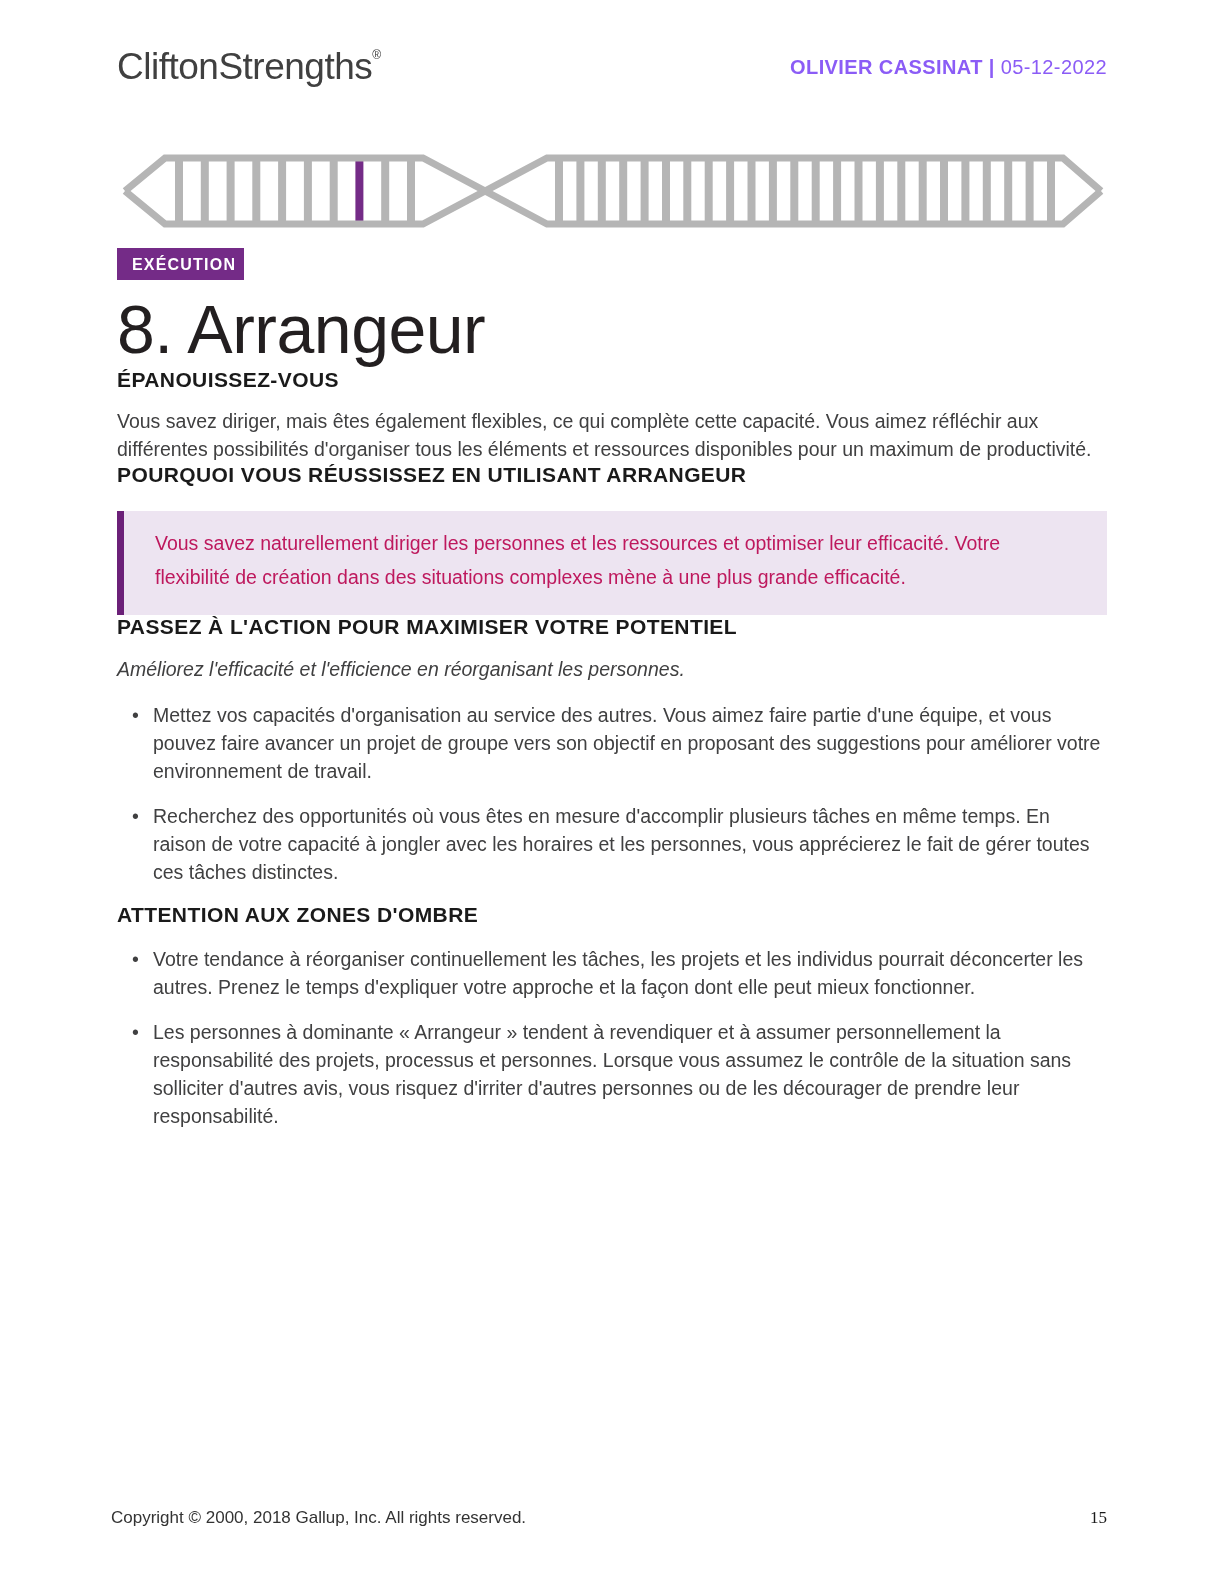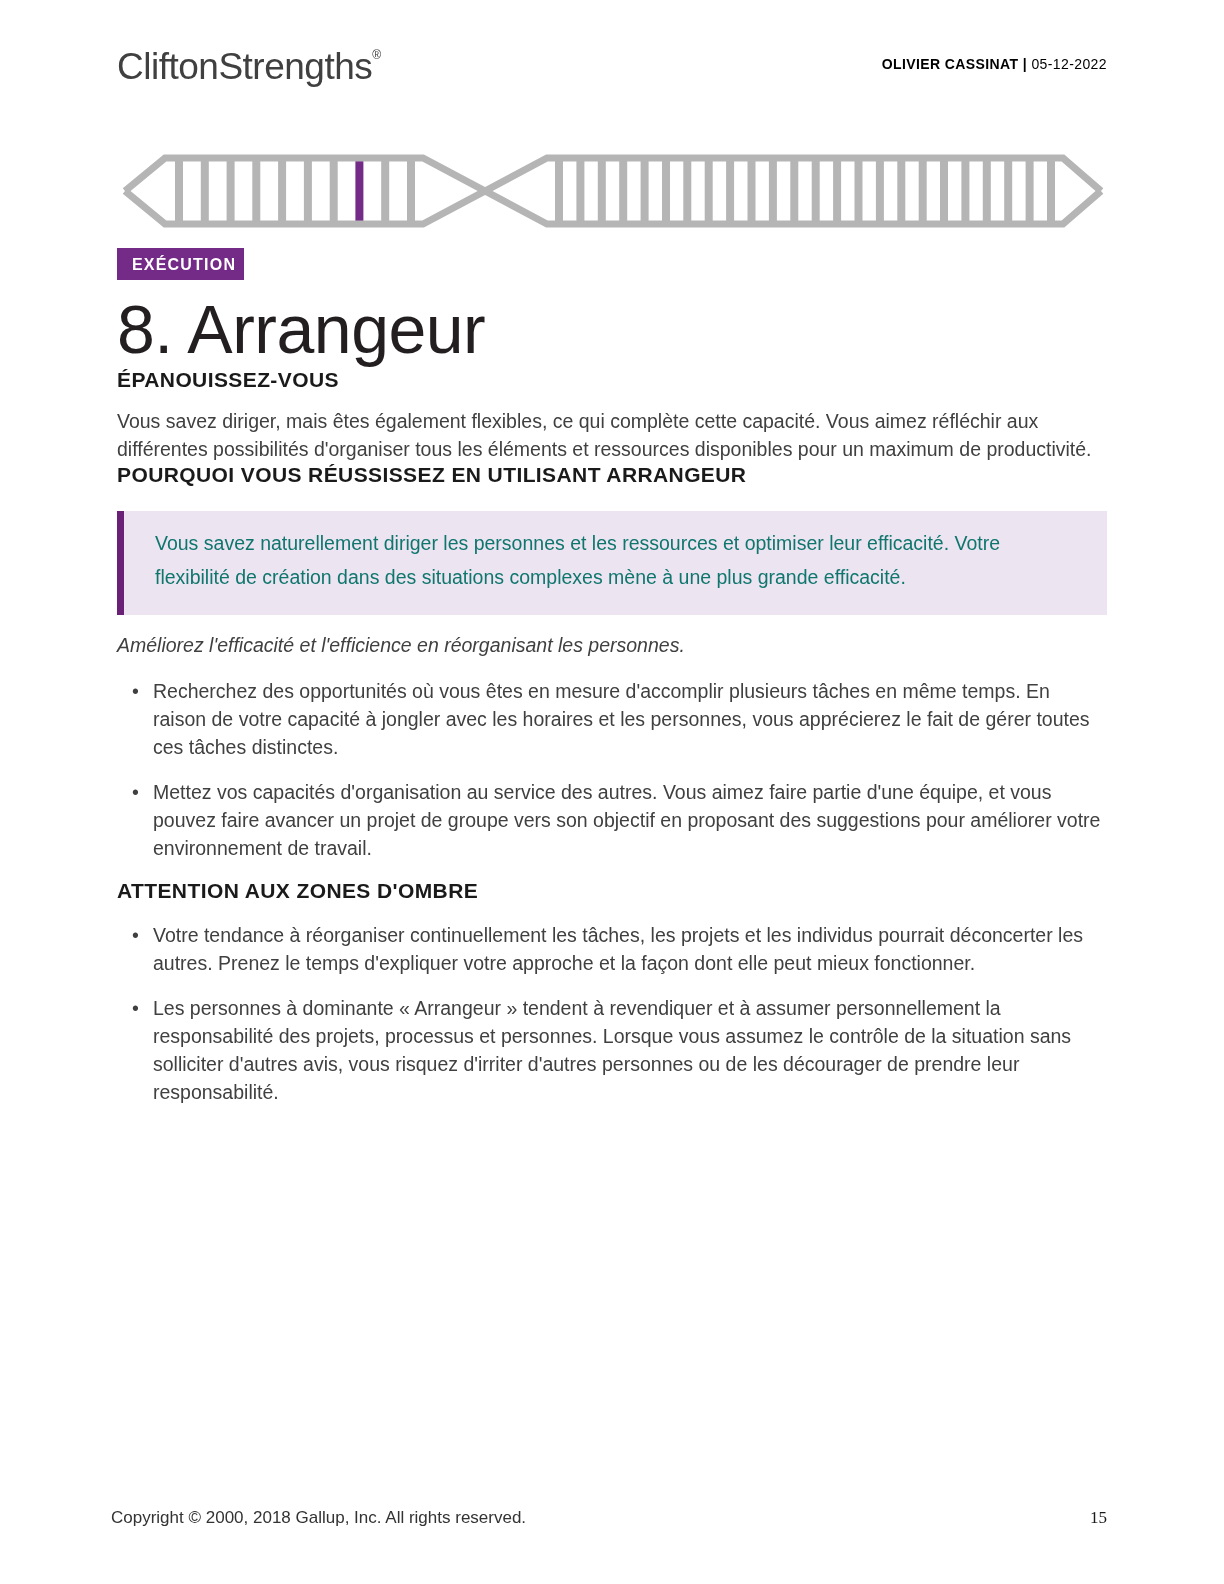--- a/index.html
+++ b/index.html
@@ -31,22 +31,22 @@
     color: #404040;
     line-height: 1;
   }
   .logo sup {
     font-size: 12px;
     font-weight: 400;
     vertical-align: 20px;
   }
   .header-meta {
     margin-top: 8px;
-    font-size: 14px;
-    color: #000000;
+    font-size: 20px;
+    color: #8b5cf6;
     letter-spacing: 0.4px;
     text-align: center;
   }
   .header-meta .owner { font-weight: 700; }
   .header-meta .date  { font-weight: 400; }
   
   .dna-wrap { margin-top: 66px; }
   .dna-wrap svg { display: block; }
   
   .badge {
@@ -81,21 +81,21 @@
     line-height: 28px;
     color: #404041;
   }
   .quote-box {
     margin-top: 24px;
     background: var(--quote-bg, #ede4f1);
     border-left: 7px solid var(--quote-border, #6b2078);
     padding: 15px 60px 21px 31px;
     font-size: 19.5px;
     line-height: 34px;
-    color: #0f766e;
+    color: #be185d;
   }
   .intro-italic {
     margin-top: 16px;
     font-size: 19.5px;
     font-style: italic;
     line-height: 28px;
     color: #404041;
   }
   ul.bullets {
     list-style: none;
@@ -197,24 +197,25 @@
   <h1 class="theme-title">8. Arrangeur</h1>
 
   <h2 class="section-heading">ÉPANOUISSEZ-VOUS</h2>
   <p class="body-par">Vous savez diriger, mais êtes également flexibles, ce qui complète cette capacité. Vous aimez réfléchir aux différentes possibilités d'organiser tous les éléments et ressources disponibles pour un maximum de productivité.</p>
 
   <h2 class="section-heading">POURQUOI VOUS RÉUSSISSEZ EN UTILISANT ARRANGEUR</h2>
   <div class="quote-box">
     <span>Vous savez naturellement diriger les personnes et les ressources et optimiser leur efficacité. Votre flexibilité de création dans des situations complexes mène à une plus grande efficacité.</span>
   </div>
 
+  <h2 class="section-heading">PASSEZ À L'ACTION POUR MAXIMISER VOTRE POTENTIEL</h2>
   <p class="intro-italic">Améliorez l'efficacité et l'efficience en réorganisant les personnes.</p>
   <ul class="bullets">
+    <li>Mettez vos capacités d'organisation au service des autres. Vous aimez faire partie d'une équipe, et vous pouvez faire avancer un projet de groupe vers son objectif en proposant des suggestions pour améliorer votre environnement de travail.</li>
     <li>Recherchez des opportunités où vous êtes en mesure d'accomplir plusieurs tâches en même temps. En raison de votre capacité à jongler avec les horaires et les personnes, vous apprécierez le fait de gérer toutes ces tâches distinctes.</li>
-    <li>Mettez vos capacités d'organisation au service des autres. Vous aimez faire partie d'une équipe, et vous pouvez faire avancer un projet de groupe vers son objectif en proposant des suggestions pour améliorer votre environnement de travail.</li>
   </ul>
 
   <h2 class="section-heading">ATTENTION AUX ZONES D'OMBRE</h2>
   <ul class="bullets">
     <li>Votre tendance à réorganiser continuellement les tâches, les projets et les individus pourrait déconcerter les autres. Prenez le temps d'expliquer votre approche et la façon dont elle peut mieux fonctionner.</li>
     <li>Les personnes à dominante « Arrangeur » tendent à revendiquer et à assumer personnellement la responsabilité des projets, processus et personnes. Lorsque vous assumez le contrôle de la situation sans solliciter d'autres avis, vous risquez d'irriter d'autres personnes ou de les décourager de prendre leur responsabilité.</li>
   </ul>
 
   <div class="footer">
     <span class="copyright">Copyright © 2000, 2018 Gallup, Inc. All rights reserved.</span>

